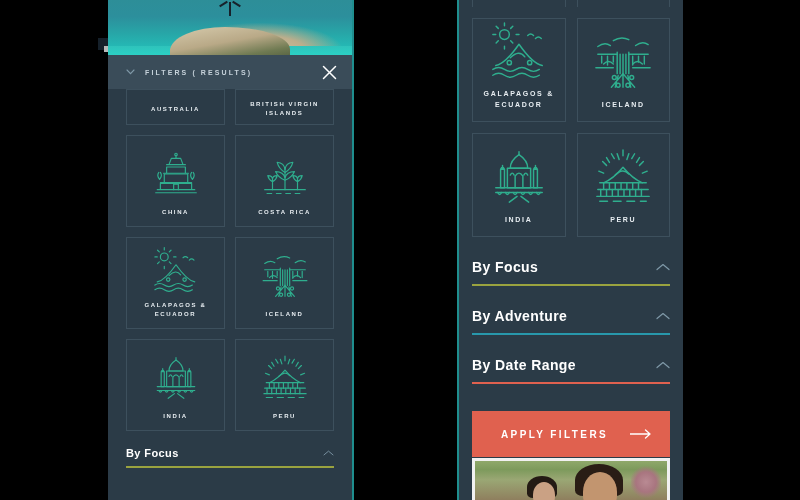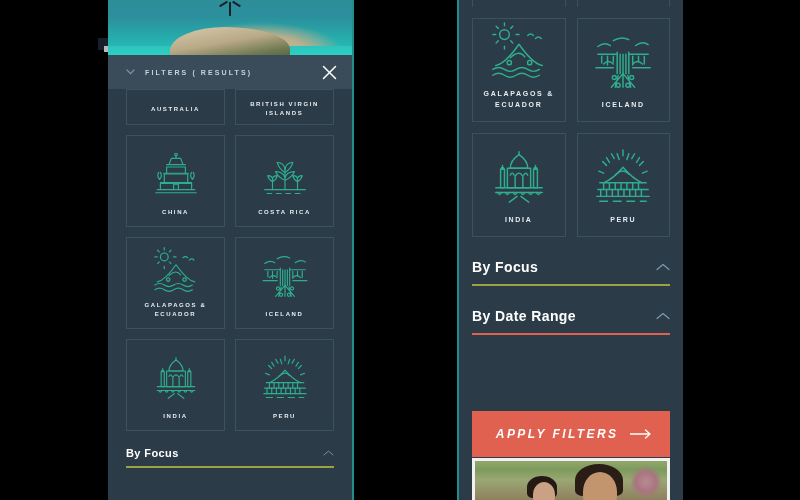--- a/index.html
+++ b/index.html
@@ -112,23 +112,22 @@
   .rsection .stitle{color:#ffffff;font-size:14px;font-weight:700;letter-spacing:.4px;}
   .rsection .srule{height:2px;width:100%;}
 
   .applybtn{
     position:absolute;left:13px;right:13px;height:46px;
     background:#e0614f;
     display:flex;align-items:center;box-sizing:border-box;padding:0 18px;
     cursor:pointer;
   }
   .applybtn .albl{
-    color:#ffffff;font-size:12px;letter-spacing:2.4px;font-weight:700;
+    color:#ffffff;font-size:10px;letter-spacing:2.4px;font-weight:700;
     margin:0 auto;
-    font-style:italic;
   }
   .applybtn .arrow{margin-left:auto;display:block;}
 
   .kidphoto{
     position:absolute;left:13px;right:13px;bottom:0;height:42px;
     background:
       radial-gradient(circle 16px at 33% 120%, #2a1d16 0%, #3d2a1e 48%, rgba(61,42,30,0) 60%),
       radial-gradient(circle 26px at 66% 118%, #3a2419 0%, #503422 52%, rgba(80,52,34,0) 64%),
       linear-gradient(180deg,#8fa86a 0%,#7d9a5c 22%,#9aa774 48%,#8f7f5e 100%);
     border-left:3px solid #f1f1f1;border-right:3px solid #f1f1f1;border-top:3px solid #f1f1f1;
@@ -399,20 +398,31 @@
               <span>
                 <svg width="14" height="8" viewBox="0 0 14 8">
                   <path d="M1 6.5 L7 1.5 L13 6.5" fill="none" stroke="#7f99a8" stroke-width="1.2" stroke-linecap="round" stroke-linejoin="round"></path>
                 </svg>
               </span>
             </div>
             <div class="srule" style="background: rgb(154, 163, 63);"></div>
           </div>
           <div class="rsection">
             <div class="srow">
+              <div class="stitle">By Adventure</div>
+              <span>
+                <svg width="14" height="8" viewBox="0 0 14 8">
+                  <path d="M1 6.5 L7 1.5 L13 6.5" fill="none" stroke="#7f99a8" stroke-width="1.2" stroke-linecap="round" stroke-linejoin="round"></path>
+                </svg>
+              </span>
+            </div>
+            <div class="srule" style="background: rgb(40, 152, 172);"></div>
+          </div>
+          <div class="rsection">
+            <div class="srow">
               <div class="stitle">By Date Range</div>
               <span>
                 <svg width="14" height="8" viewBox="0 0 14 8">
                   <path d="M1 6.5 L7 1.5 L13 6.5" fill="none" stroke="#7f99a8" stroke-width="1.2" stroke-linecap="round" stroke-linejoin="round"></path>
                 </svg>
               </span>
             </div>
             <div class="srule" style="background: rgb(224, 97, 79);"></div>
           </div>
         </div>

